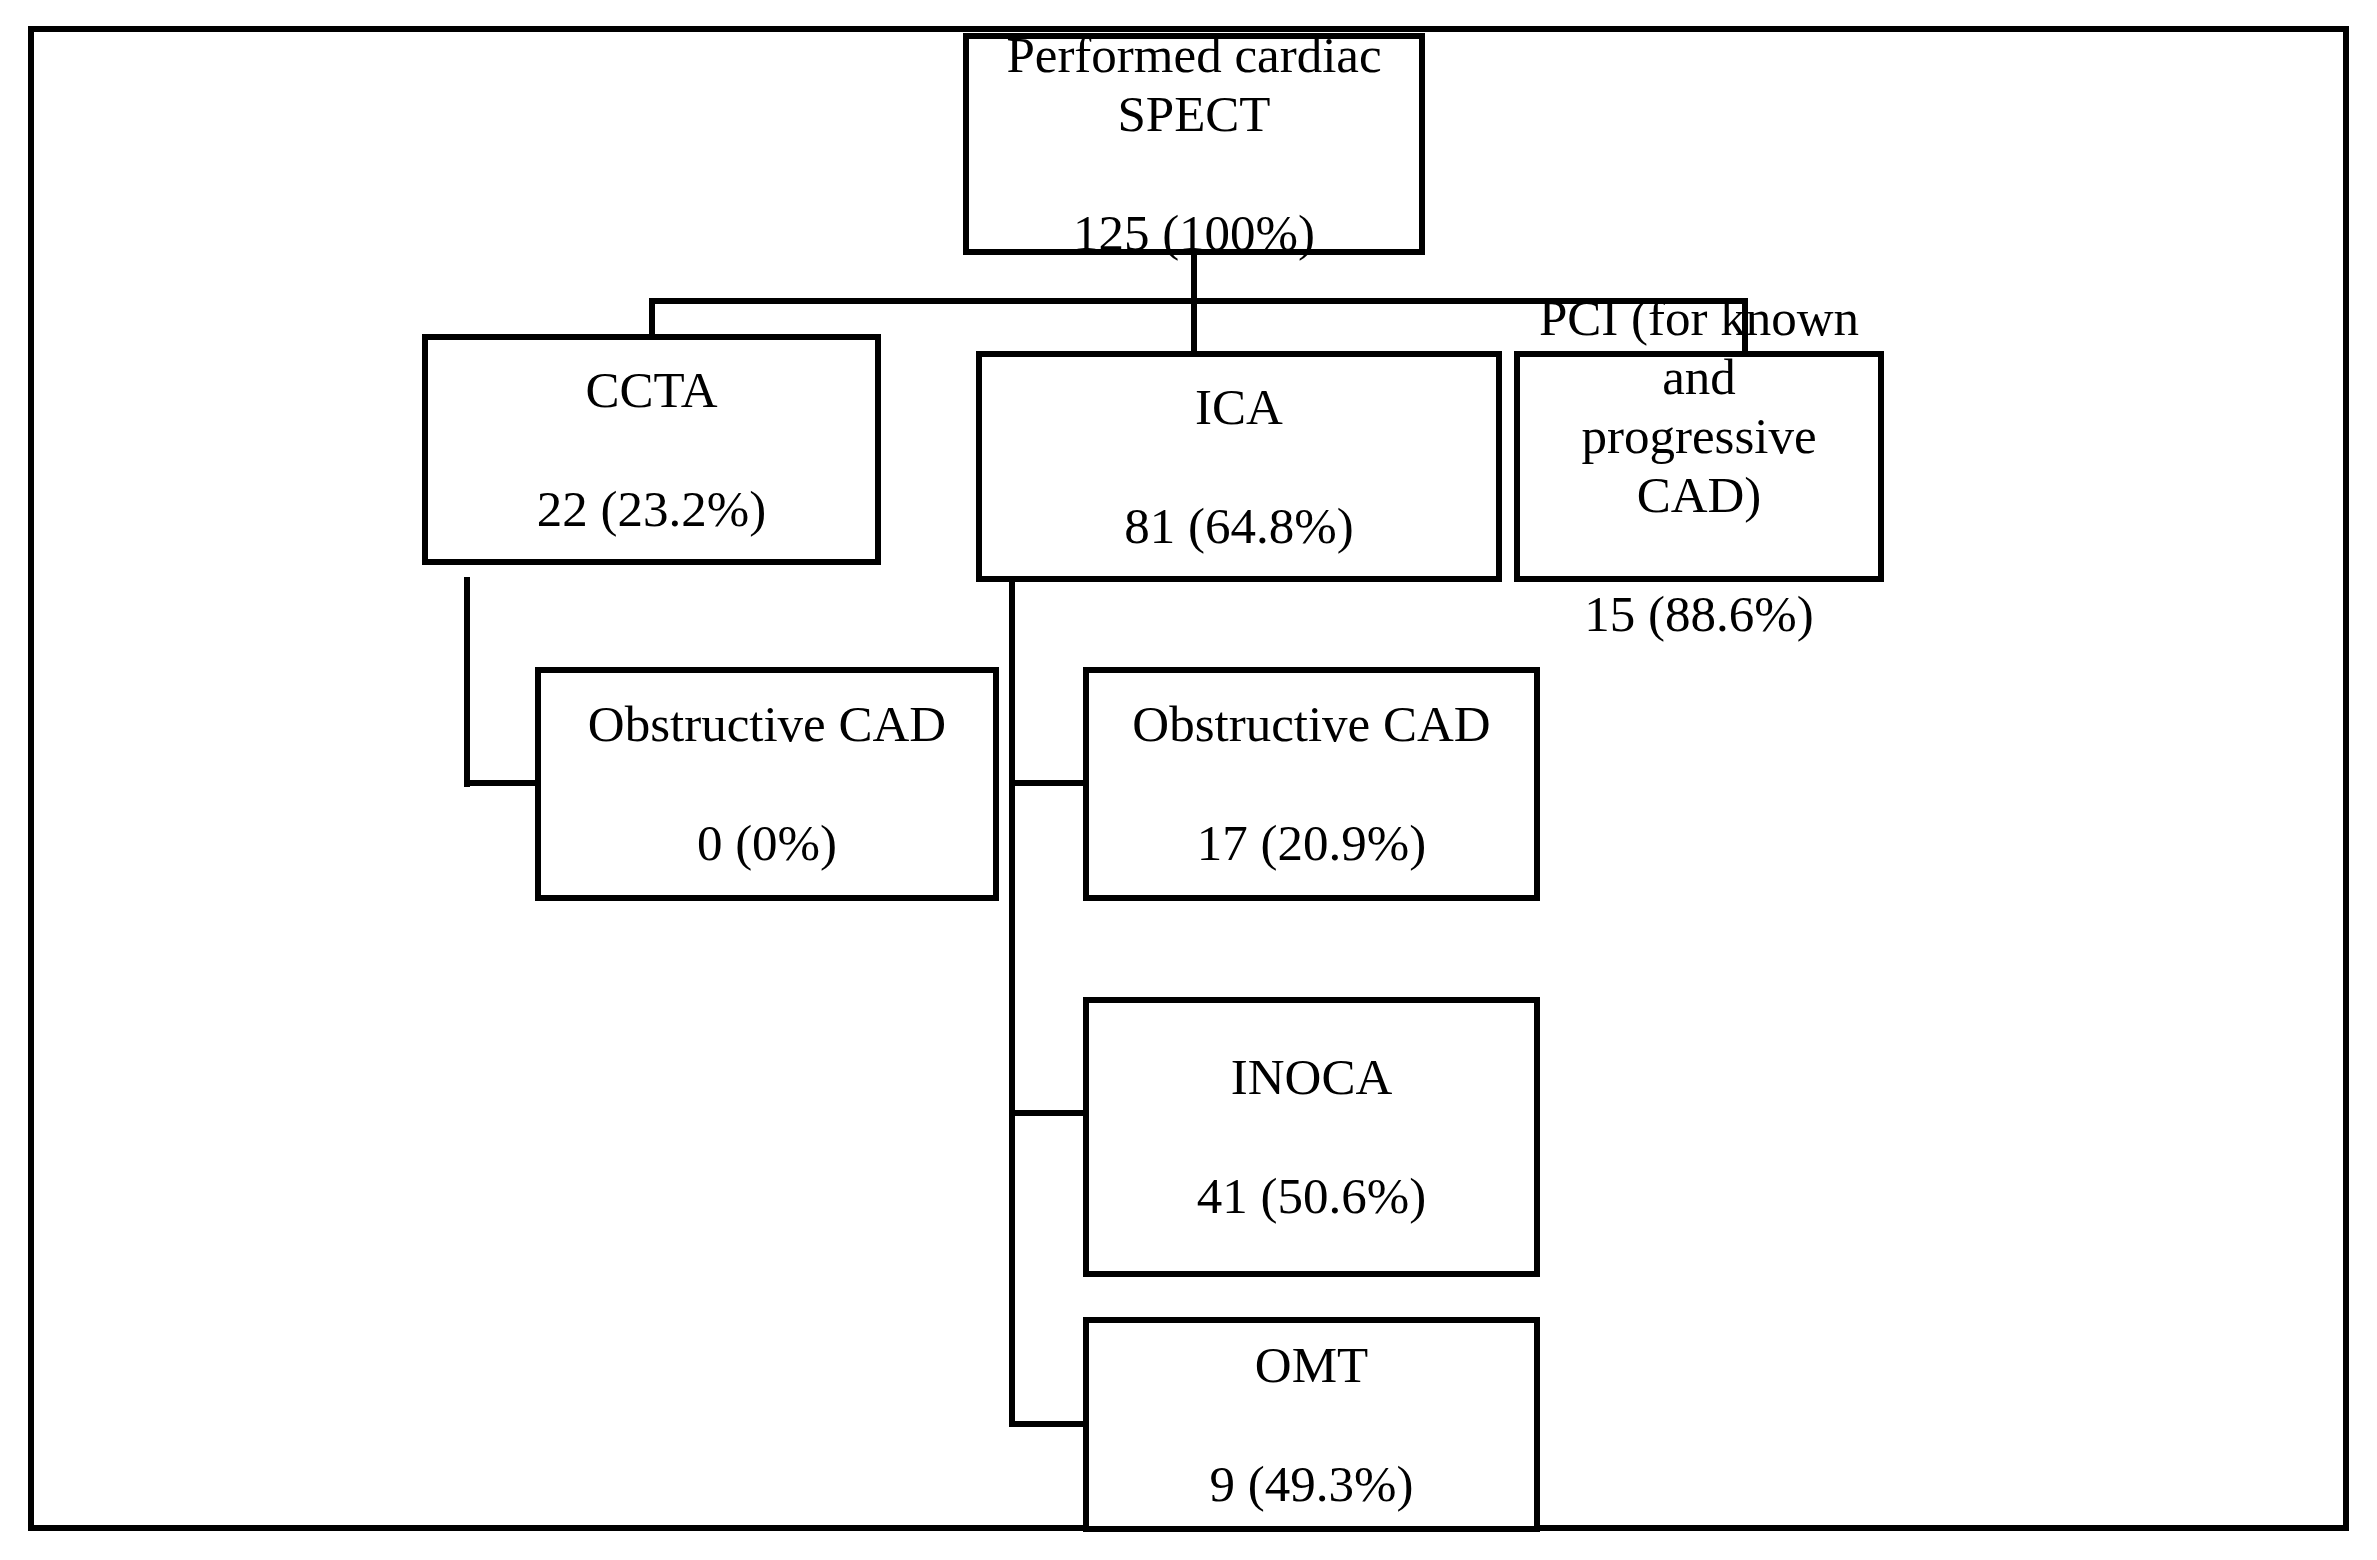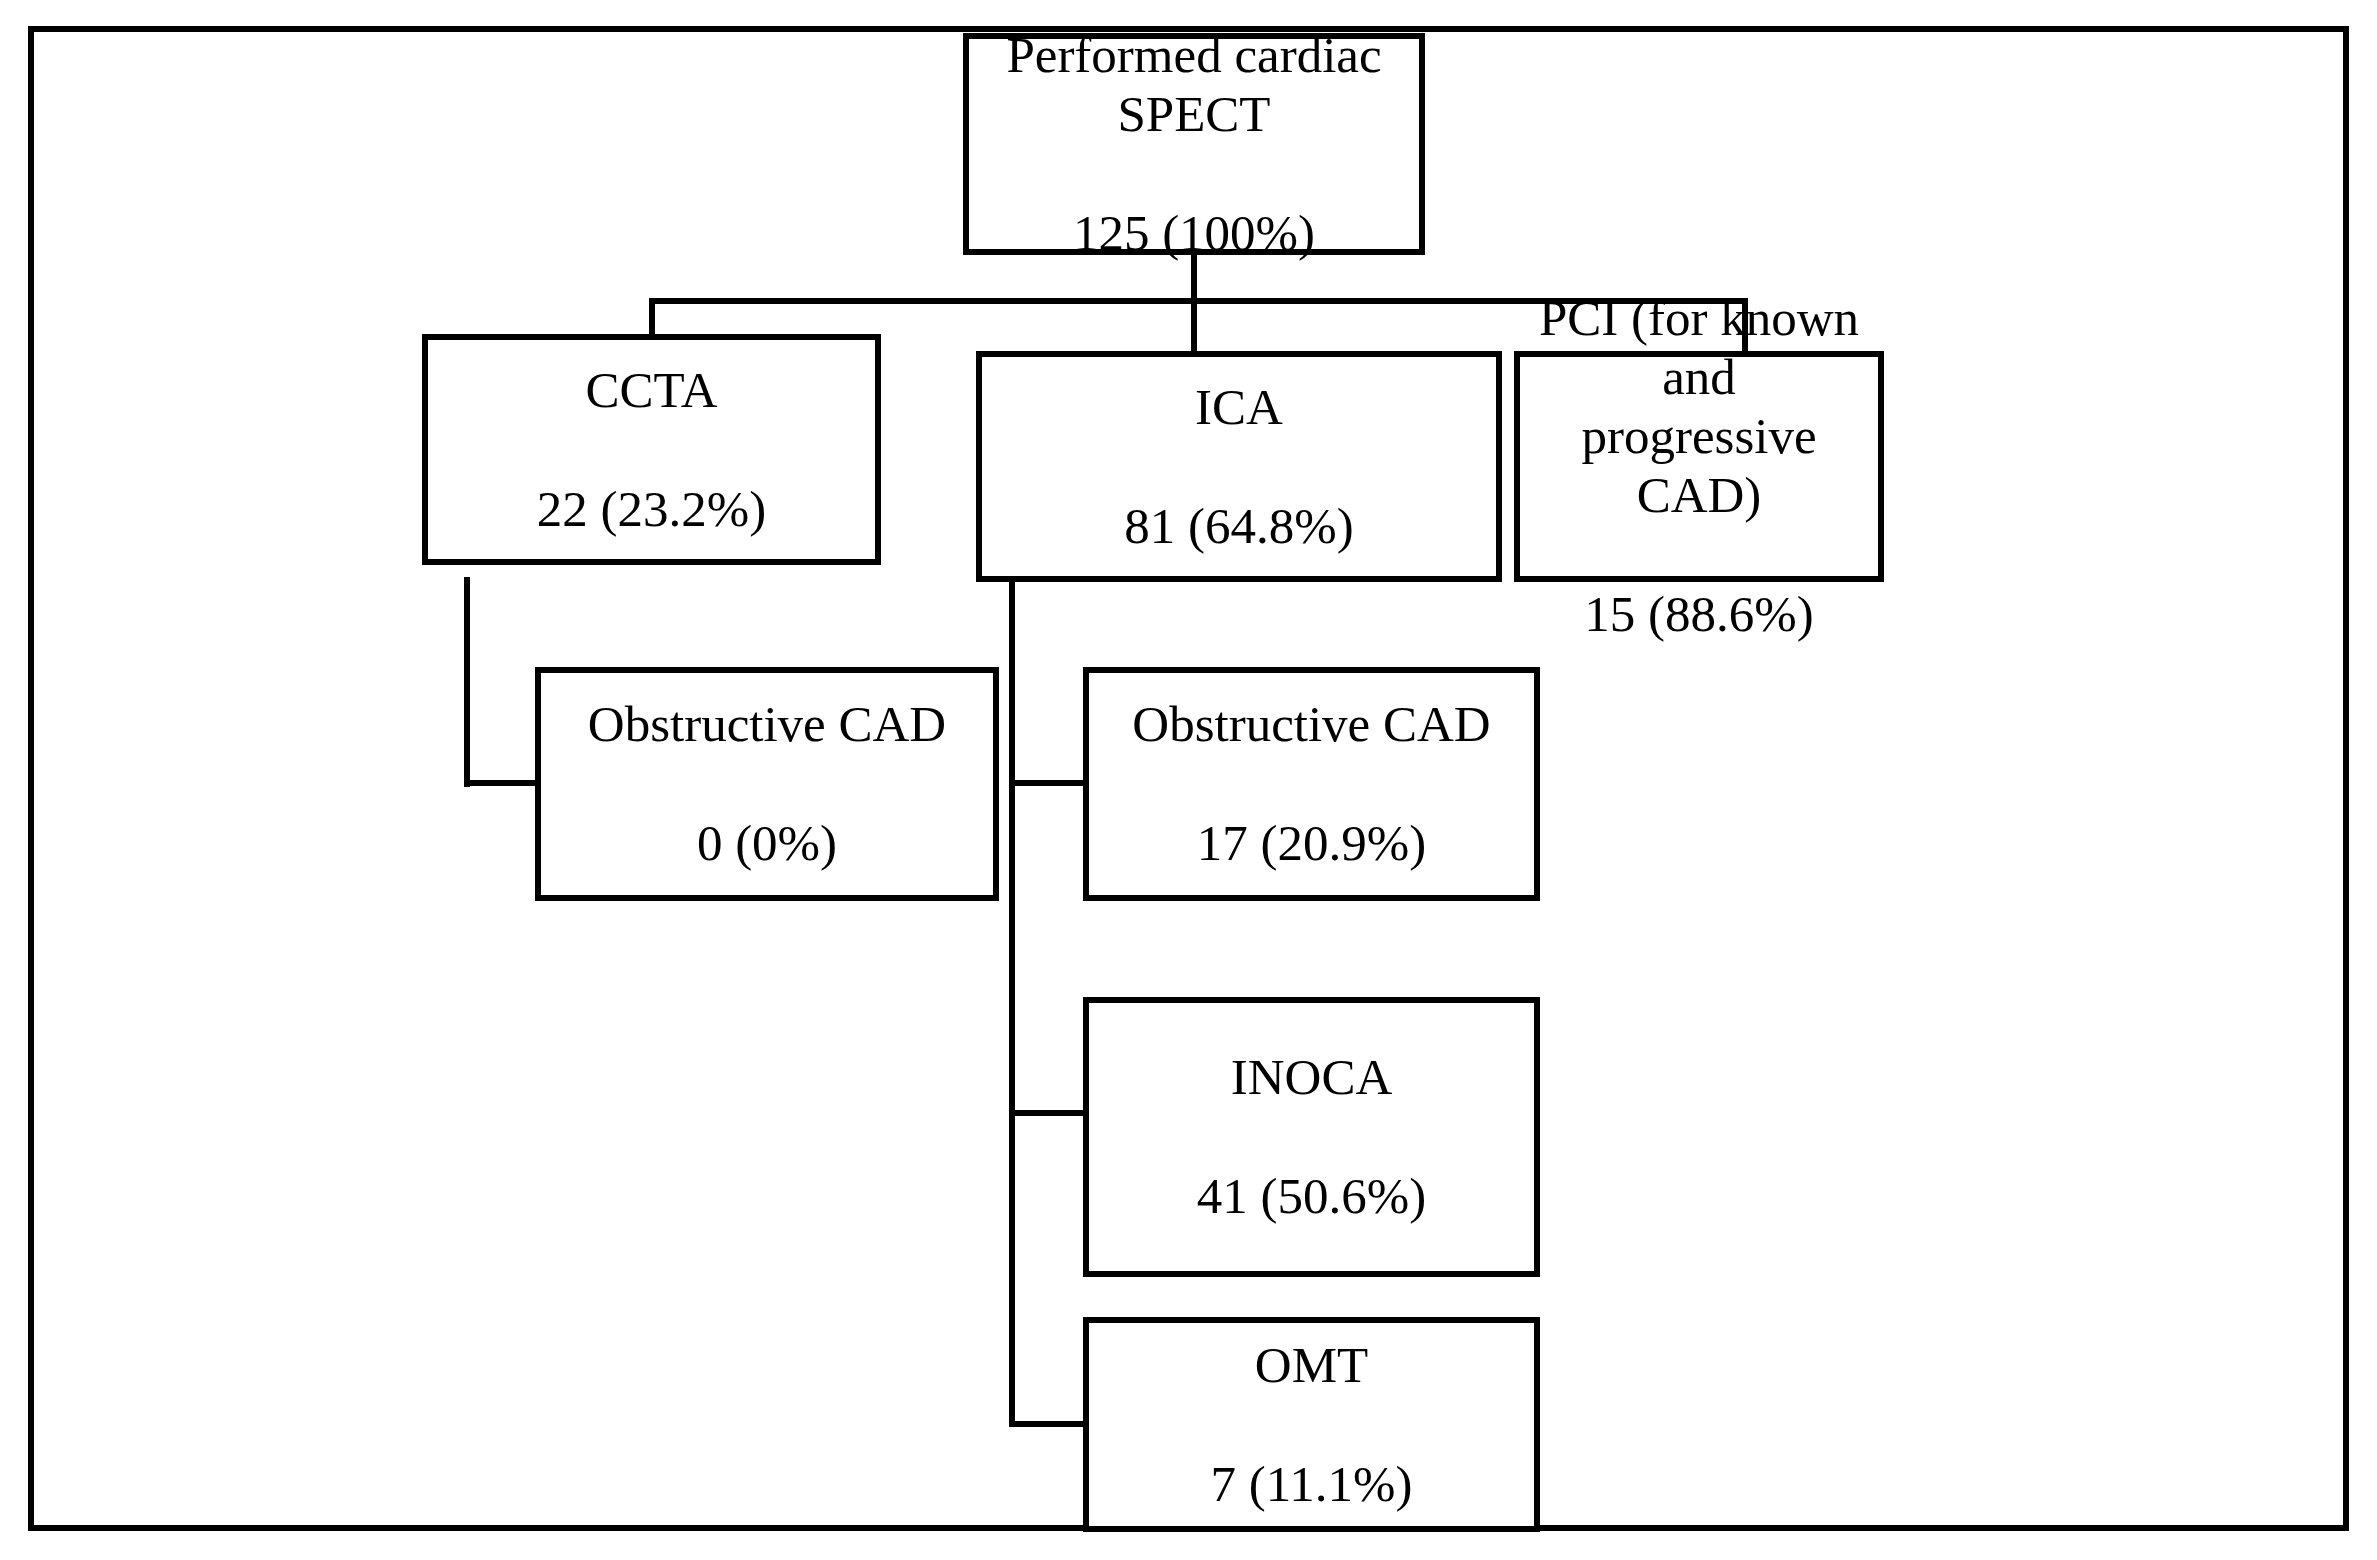--- a/index.html
+++ b/index.html
@@ -110,17 +110,17 @@
     <span class="node-value">17 (20.9%)</span>
   </div>
 
   <div class="node" id="node-inoca">
     <span class="node-label">INOCA</span>
     <span class="node-value">41 (50.6%)</span>
   </div>
 
   <div class="node" id="node-omt">
     <span class="node-label">OMT</span>
-    <span class="node-value">7 (11.1%)</span>
+    <span class="node-value">9 (49.3%)</span>
   </div>
 
 </div>
 
 
 </body></html>

